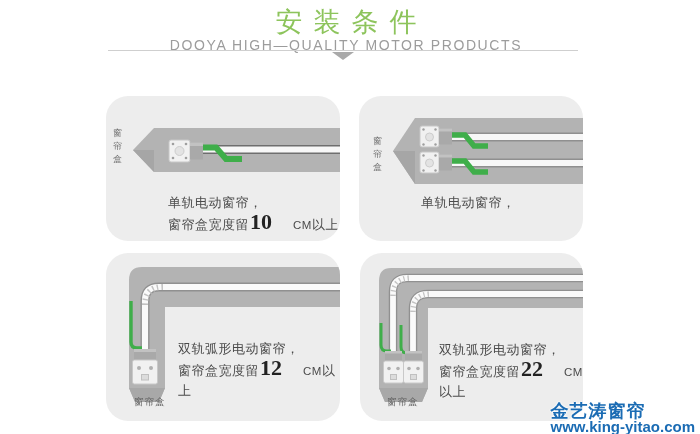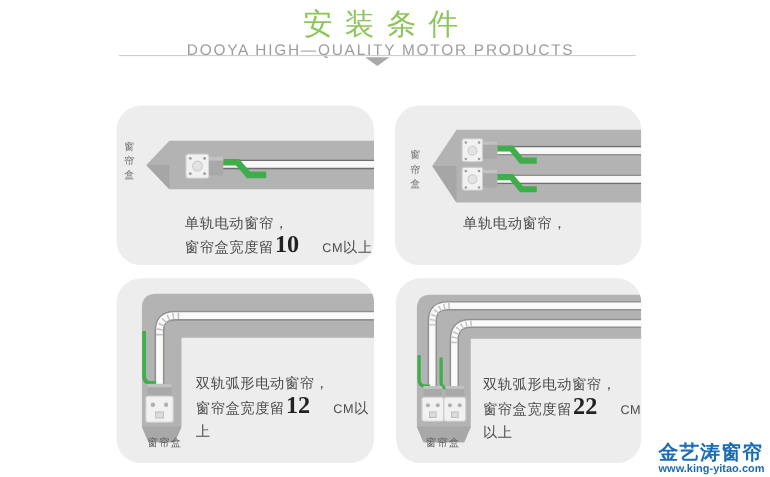--- a/index.html
+++ b/index.html
@@ -35,21 +35,21 @@
   #p0 .caption,#p1 .caption{left:62px;top:97px;}
   #p2 .caption{left:72px;top:86px;}
   #p3 .caption{left:79px;top:87px;}
   .num{font-family:"Liberation Serif",serif;font-size:22px;font-weight:bold;color:#222;
        letter-spacing:0;padding:0 1px;}
   .unit{font-size:11.5px;letter-spacing:0.5px;margin-left:20px;}
   
   .wm{position:absolute;right:5px;bottom:2px;color:#1b6cb4;
       text-shadow:0 0 2px #fff,0 0 2px #fff,0 0 2px #fff;}
   .wm-name{font-size:18px;font-weight:bold;letter-spacing:1px;line-height:20px;}
-  .wm-url{font-size:10px;font-weight:bold;line-height:11px;}
+  .wm-url{font-size:15px;font-weight:bold;line-height:11px;}
 </style>
 </head>
 <body>
 
 <div class="page">
 
   <div class="hdr-title">安装条件</div>
   <div class="hdr-sub">DOOYA HIGH—QUALITY MOTOR PRODUCTS</div>
   <div class="hdr-line"></div>
   <div class="hdr-arrow"></div>

